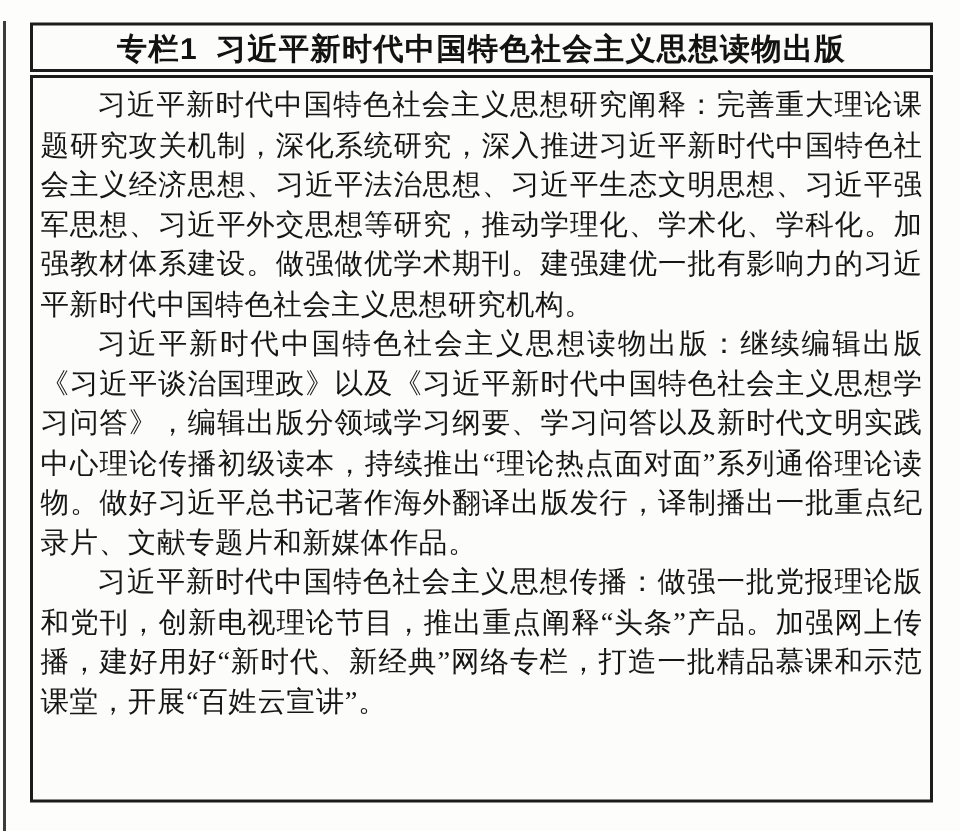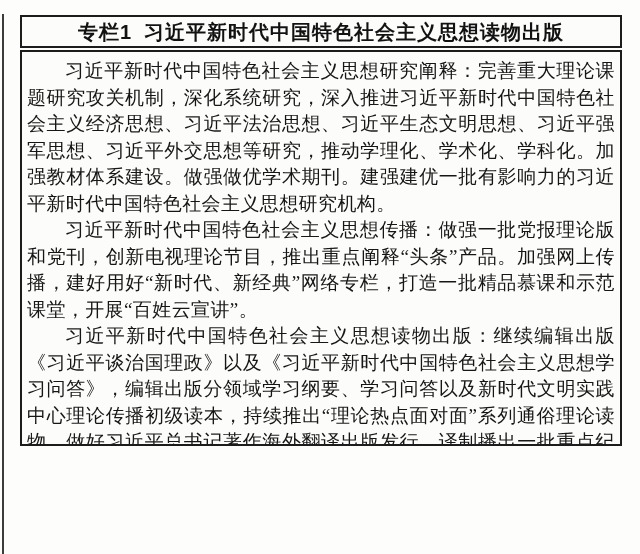--- a/index.html
+++ b/index.html
@@ -43,21 +43,21 @@
     color: #121212;
     letter-spacing: 1px;
     white-space: nowrap;
   }
   .title-label {
     margin-right: 0.6em;
   }
   .content-box {
     box-sizing: border-box;
     margin-top: 2px;
-    height: 396px;
+    height: 485px;
     border: 2px solid #1c1c1c;
     background: #fcfcfa;
     padding: 6px 5px 0 5px;
     overflow: hidden;
   }
   .content-box p {
     margin: 0;
     font-size: 19px;
     line-height: 26.5px;
     color: #161616;
@@ -72,16 +72,16 @@
 
 <div class="scan-edge"></div>
 
 <div class="panel">
   <div class="title-box">
     <span class="title-label">专栏1</span>
     <span class="title-text">习近平新时代中国特色社会主义思想读物出版</span>
   </div>
   <div class="content-box">
     <p>习近平新时代中国特色社会主义思想研究阐释：完善重大理论课题研究攻关机制，深化系统研究，深入推进习近平新时代中国特色社会主义经济思想、习近平法治思想、习近平生态文明思想、习近平强军思想、习近平外交思想等研究，推动学理化、学术化、学科化。加强教材体系建设。做强做优学术期刊。建强建优一批有影响力的习近平新时代中国特色社会主义思想研究机构。</p>
+    <p>习近平新时代中国特色社会主义思想读物出版：继续编辑出版《习近平谈治国理政》以及《习近平新时代中国特色社会主义思想学习问答》，编辑出版分领域学习纲要、学习问答以及新时代文明实践中心理论传播初级读本，持续推出“理论热点面对面”系列通俗理论读物。做好习近平总书记著作海外翻译出版发行，译制播出一批重点纪录片、文献专题片和新媒体作品。</p>
     <p>习近平新时代中国特色社会主义思想传播：做强一批党报理论版和党刊，创新电视理论节目，推出重点阐释“头条”产品。加强网上传播，建好用好“新时代、新经典”网络专栏，打造一批精品慕课和示范课堂，开展“百姓云宣讲”。</p>
-    <p>习近平新时代中国特色社会主义思想读物出版：继续编辑出版《习近平谈治国理政》以及《习近平新时代中国特色社会主义思想学习问答》，编辑出版分领域学习纲要、学习问答以及新时代文明实践中心理论传播初级读本，持续推出“理论热点面对面”系列通俗理论读物。做好习近平总书记著作海外翻译出版发行，译制播出一批重点纪录片、文献专题片和新媒体作品。</p>
   </div>
 </div>
 
 </body></html>

